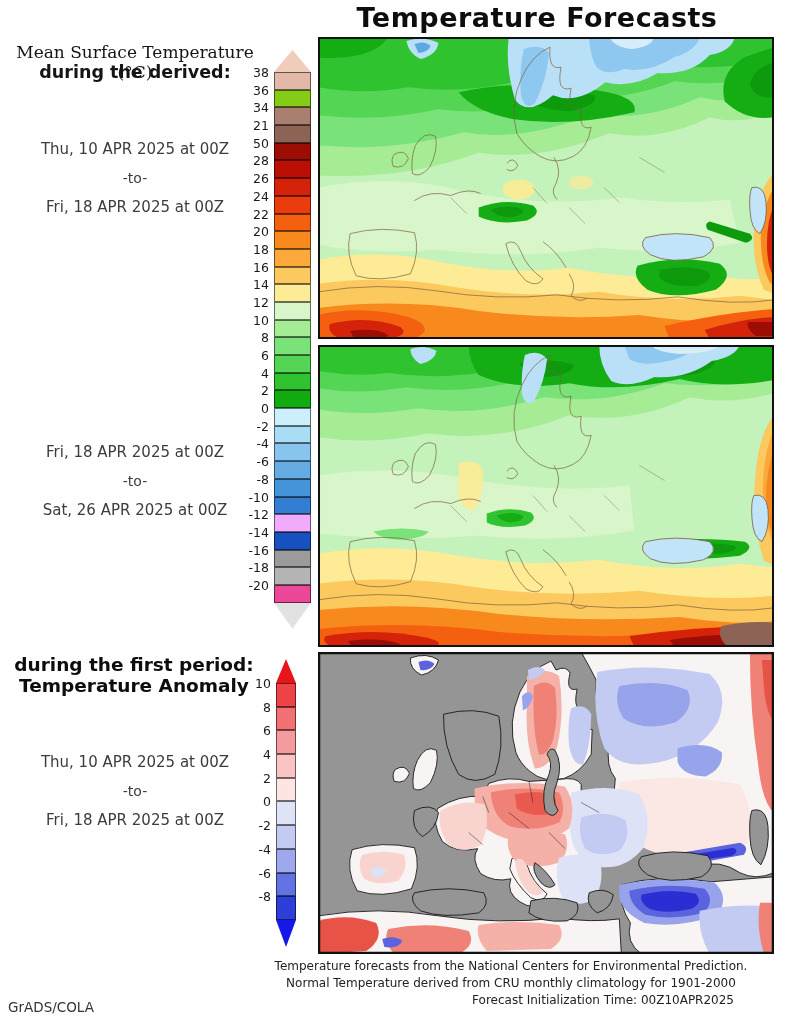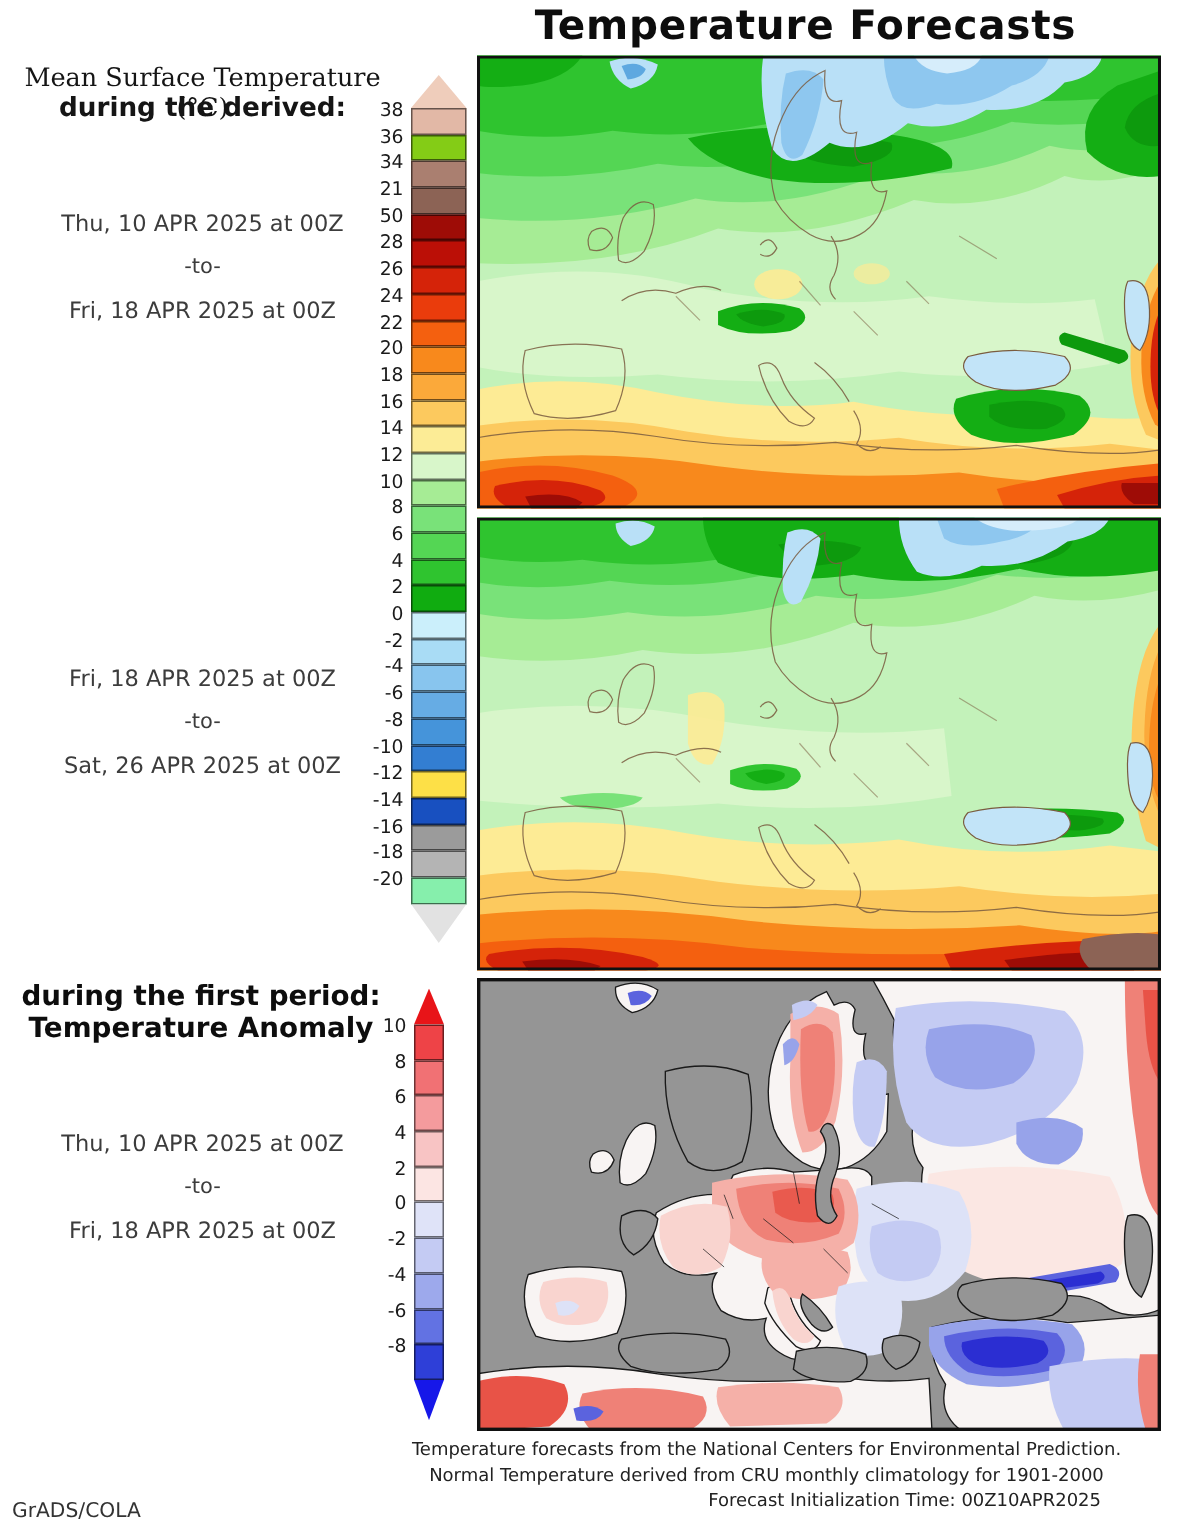--- a/index.html
+++ b/index.html
@@ -171,37 +171,37 @@
       </div>
 
       <div class="seg" style="background-color: rgb(69, 148, 218);">
         <span class="seg-label">-8</span>
       </div>
 
       <div class="seg" style="background-color: rgb(51, 126, 210);">
         <span class="seg-label">-10</span>
       </div>
 
-      <div class="seg" style="background-color: #fde047;">
+      <div class="seg" style="background-color: #f0abfc;">
         <span class="seg-label">-12</span>
       </div>
 
       <div class="seg" style="background-color: rgb(24, 80, 192);">
         <span class="seg-label">-14</span>
       </div>
 
       <div class="seg" style="background-color: rgb(155, 155, 155);">
         <span class="seg-label">-16</span>
       </div>
 
       <div class="seg" style="background-color: rgb(180, 180, 180);">
         <span class="seg-label">-18</span>
       </div>
 
-      <div class="seg" style="background-color: #86efac;">
+      <div class="seg" style="background-color: #ec4899;">
         <span class="seg-label">-20</span>
       </div>
 
       <div class="seg arrow-down" style="background-color: rgb(226, 226, 226);">
         <span class="seg-label">-22</span>
       </div>
     </div>
 
   <div class="scale scale--anom">
 

